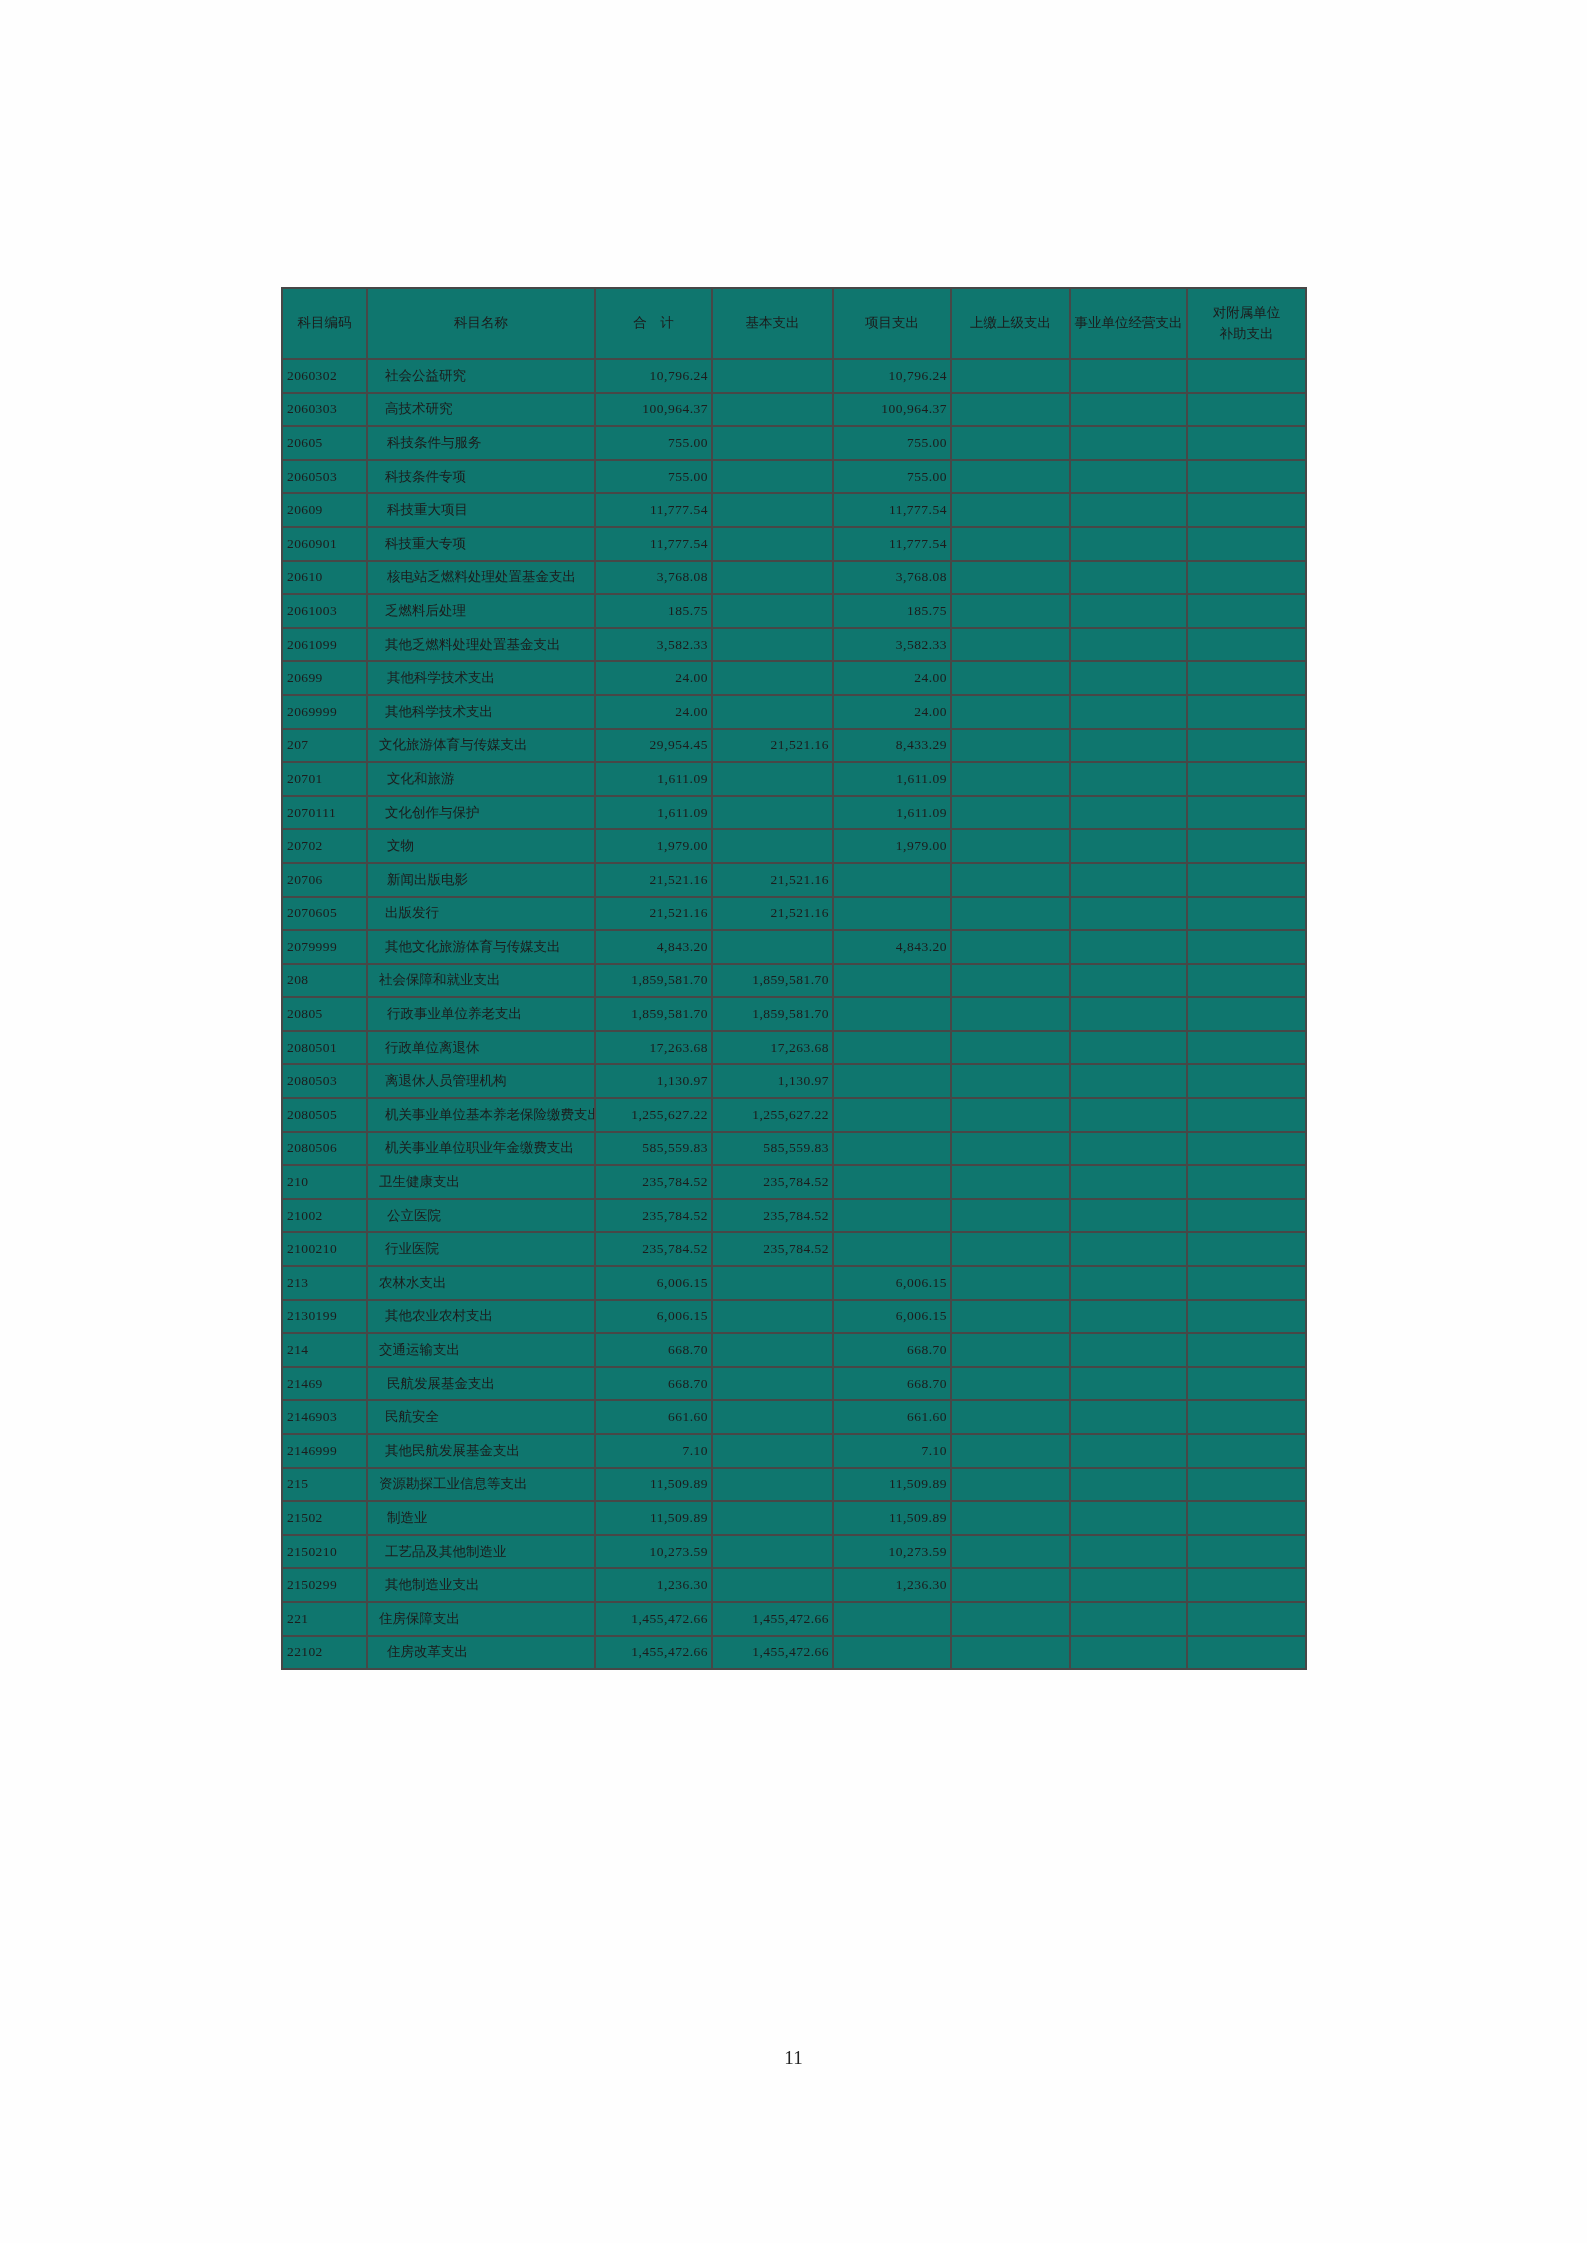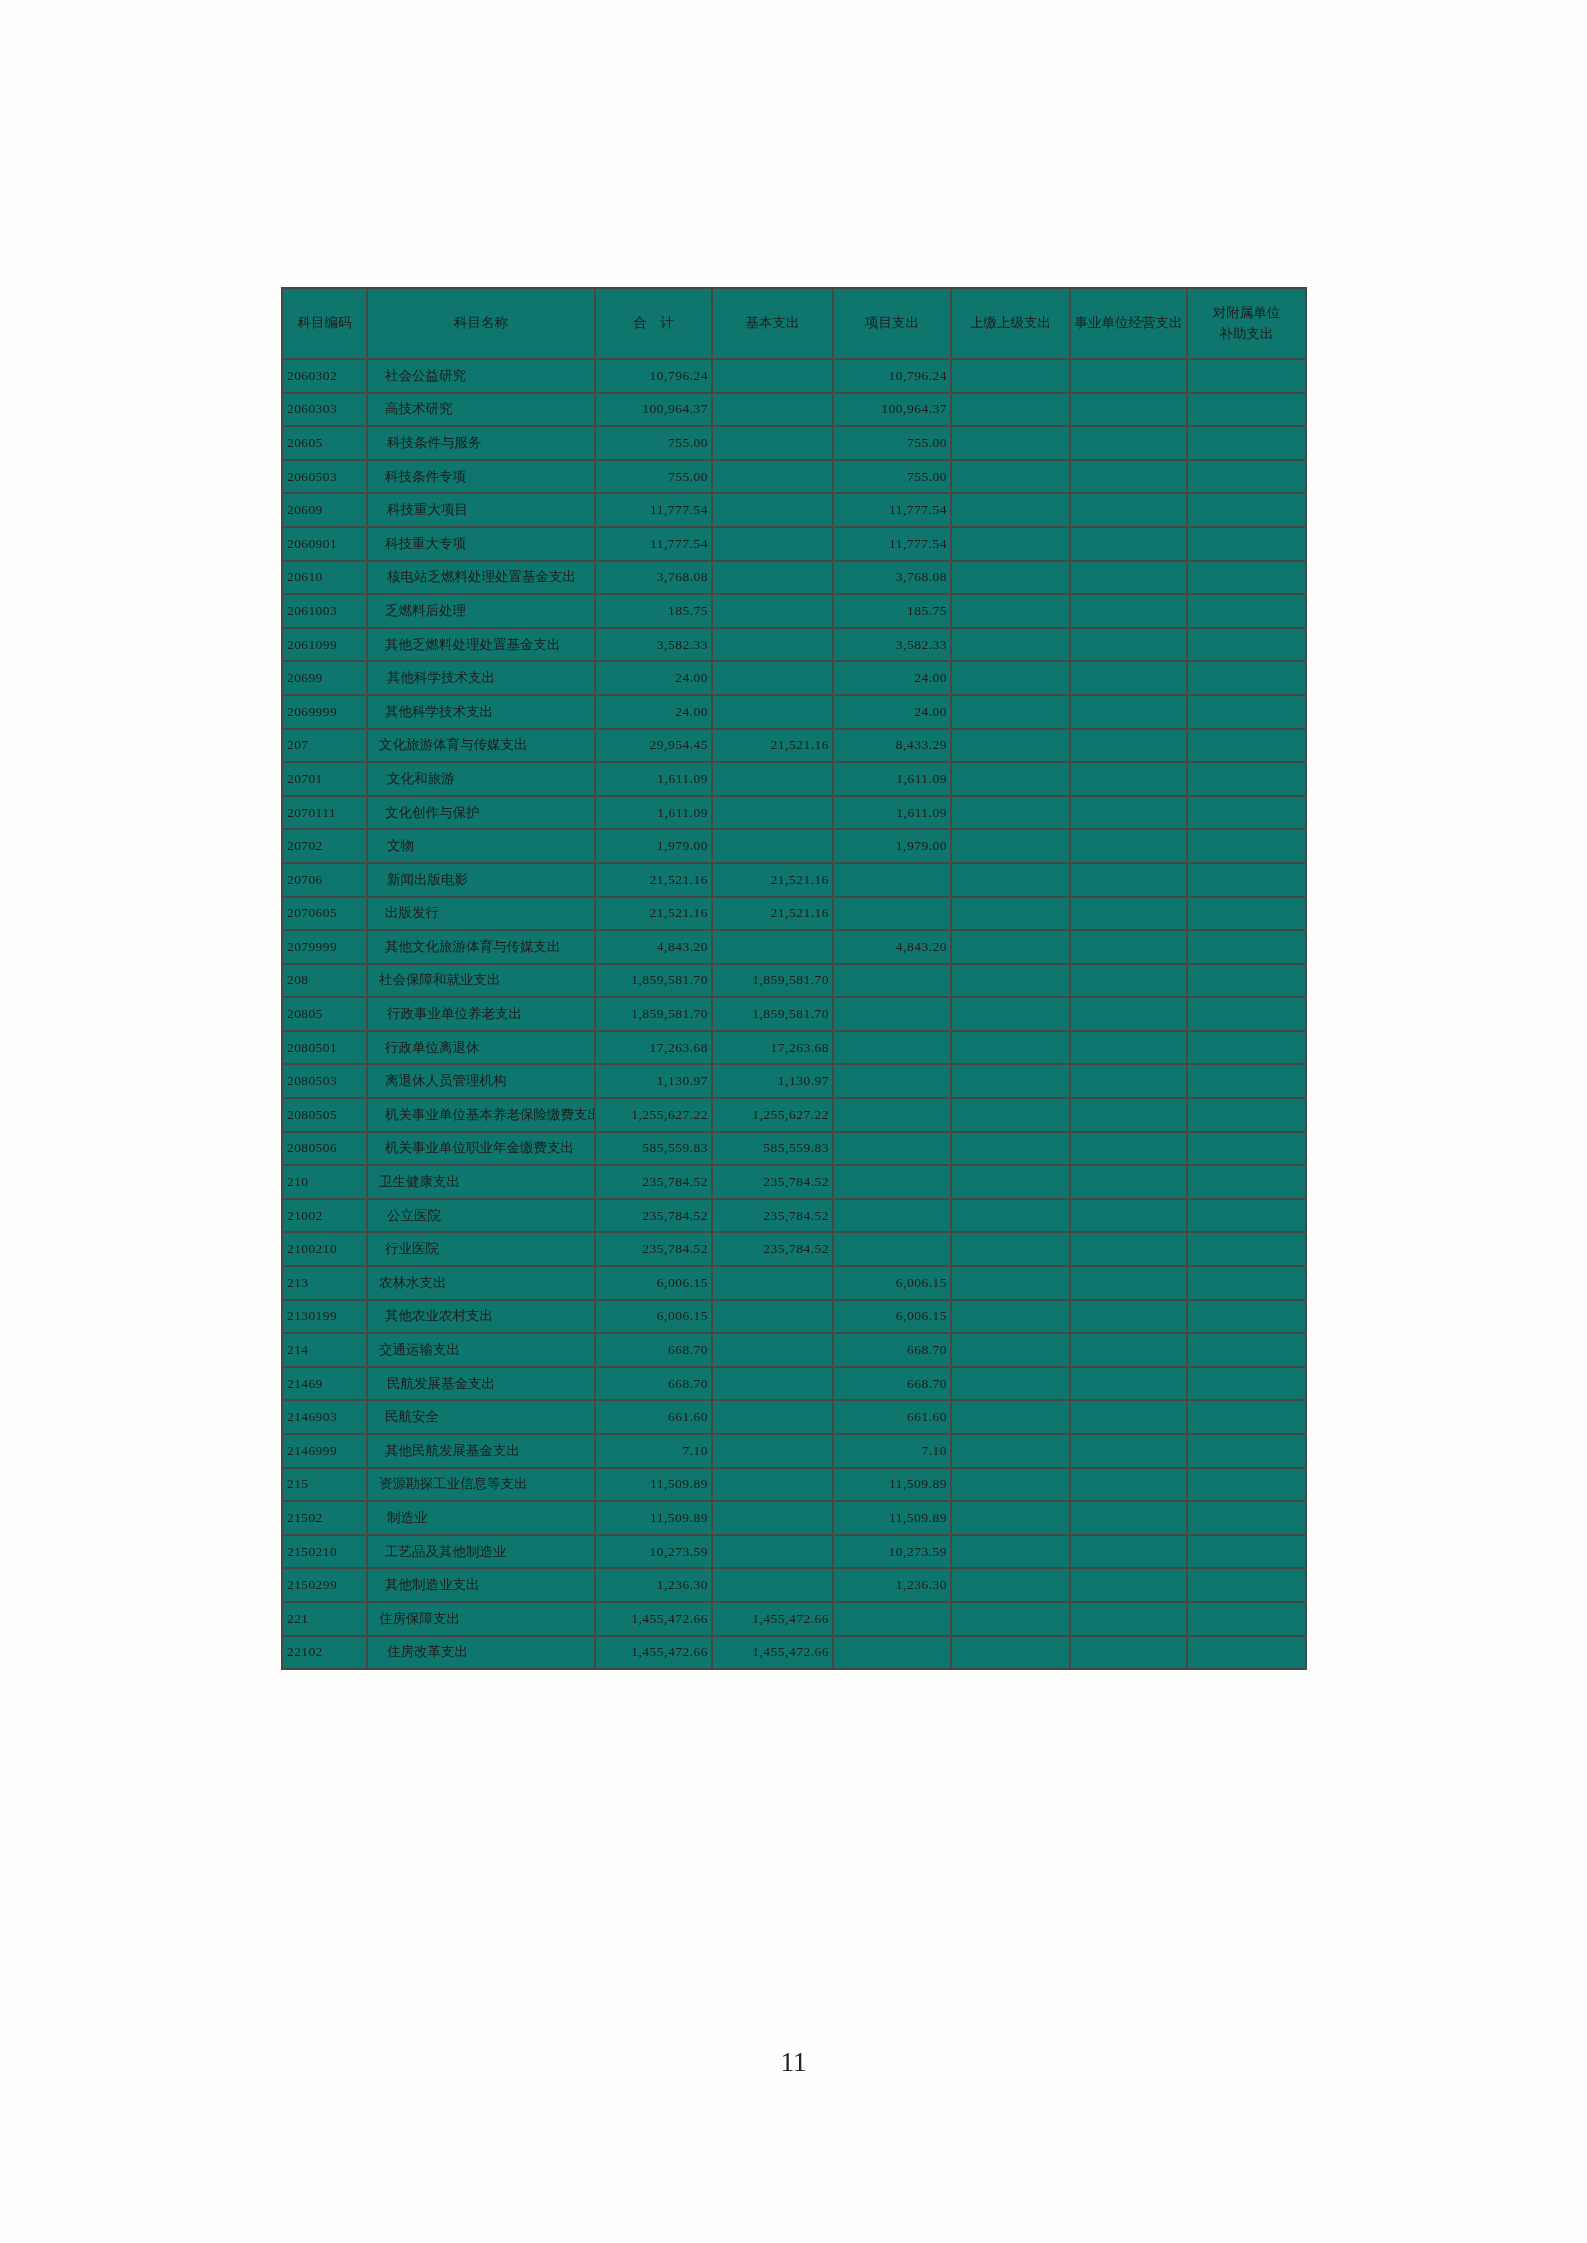--- a/index.html
+++ b/index.html
@@ -40,21 +40,21 @@
   td.name.indent-0 { padding-left: 11px; }
   td.name.indent-1 { padding-left: 19px; }
   td.name.indent-2 { padding-left: 17px; margin-top: 17px; }
   td.num { text-align: right; padding-right: 3px; letter-spacing: 0.5px; }
   .page-number {
     position: absolute;
     top: 2047px;
     left: 0;
     width: 100%;
     text-align: center;
-    font-size: 27px;
+    font-size: 19px;
     color: #222222;
   }
 </style>
 </head>
 <body>
 
 <div class="sheet">
   <div class="table-wrap">
     <table>
       <colgroup>

